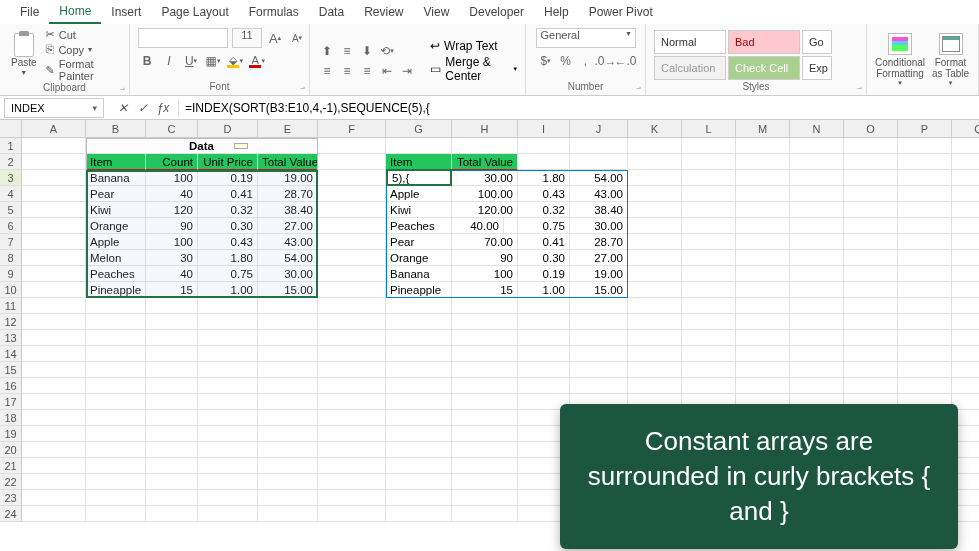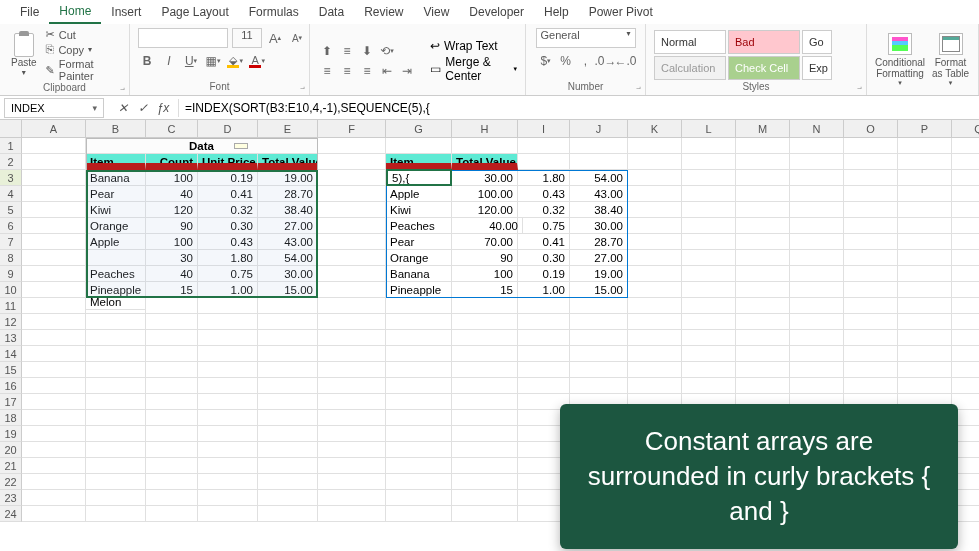--- a/index.html
+++ b/index.html
@@ -69,21 +69,21 @@
 
 .grid-wrap { position: relative; display: flex; height: calc(551px - 24px - 72px - 24px); overflow: hidden; }
 .corner { width: 22px; height: 18px; border-right: 1px solid #ccc; border-bottom: 1px solid #ccc; background: #f0f0f0; }
 .col-headers { display: flex; height: 18px; }
 .col-h { border-right: 1px solid #ccc; border-bottom: 1px solid #ccc; background: #f0f0f0; text-align: center; font-size: 11px; color: #555; line-height: 18px; }
 .row-headers { width: 22px; }
 .row-h { height: 16px; border-right: 1px solid #ccc; border-bottom: 1px solid #ddd; background: #f0f0f0; text-align: center; font-size: 11px; color: #555; line-height: 16px; }
 .cells-area { position: relative; }
 .cell { position: absolute; height: 16px; border-right: 1px solid #e0e0e0; border-bottom: 1px solid #e0e0e0; font-size: 11.5px; padding: 0 4px; line-height: 16px; overflow: hidden; white-space: nowrap; }
 .hdr-title { text-align: center; font-weight: bold; background: #fcfcfc; }
-.hdr-col { font-weight: bold; border-bottom: 7px solid #b91c1c; background: #5eead4; }
+.hdr-col { font-weight: normal; border-bottom: 1px solid #b91c1c; background: #22c55e; }
 .right { text-align: right; }
 .data-area { border: 1px solid #bbb; position: absolute; pointer-events: none; }
 .sel-border { position: absolute; border: 2px solid #217346; pointer-events: none; background: rgba(180,200,230,0.15); }
 .edit-cell { position: absolute; border: 2px solid #217346; background: #fff; padding: 0 4px; font-size: 11.5px; line-height: 14px; z-index: 10; }
 .spill-border { position: absolute; border: 1px solid #0078d4; pointer-events: none; }
 .row-sel { background: #e8f0d8; }
 
 
 .anno { position: absolute; left: 560px; top: 404px; width: 398px; background: #1c5640; color: #fff; border-radius: 6px; padding: 20px 24px; font-size: 26px; text-align: center; line-height: 1.35; z-index: 100; box-shadow: 0 4px 12px rgba(0,0,0,0.3); }
 
@@ -740,21 +740,21 @@
         <div class="cell right" style="left: 176px; top: 64px; width: 60px;">0.32</div>
         <div class="cell right" style="left: 236px; top: 64px; width: 60px;">38.40</div>
         <div class="cell " style="left: 64px; top: 80px; width: 60px;">Orange</div>
         <div class="cell right" style="left: 124px; top: 80px; width: 52px;">90</div>
         <div class="cell right" style="left: 176px; top: 80px; width: 60px;">0.30</div>
         <div class="cell right" style="left: 236px; top: 80px; width: 60px;">27.00</div>
         <div class="cell " style="left: 64px; top: 96px; width: 60px;">Apple</div>
         <div class="cell right" style="left: 124px; top: 96px; width: 52px;">100</div>
         <div class="cell right" style="left: 176px; top: 96px; width: 60px;">0.43</div>
         <div class="cell right" style="left: 236px; top: 96px; width: 60px;">43.00</div>
-        <div class="cell " style="left: 64px; top: 112px; width: 60px; margin-top: 44px;">Melon</div>
+        <div class="cell " style="left: 64px; top: 112px; width: 60px;">Melon</div>
         <div class="cell right" style="left: 124px; top: 112px; width: 52px;">30</div>
         <div class="cell right" style="left: 176px; top: 112px; width: 60px;">1.80</div>
         <div class="cell right" style="left: 236px; top: 112px; width: 60px;">54.00</div>
         <div class="cell " style="left: 64px; top: 128px; width: 60px;">Peaches</div>
         <div class="cell right" style="left: 124px; top: 128px; width: 52px;">40</div>
         <div class="cell right" style="left: 176px; top: 128px; width: 60px;">0.75</div>
         <div class="cell right" style="left: 236px; top: 128px; width: 60px;">30.00</div>
         <div class="cell " style="left: 64px; top: 144px; width: 60px;">Pineapple</div>
         <div class="cell right" style="left: 124px; top: 144px; width: 52px;">15</div>
         <div class="cell right" style="left: 176px; top: 144px; width: 60px;">1.00</div>
@@ -767,21 +767,21 @@
         <div class="cell right" style="left: 548px; top: 32px; width: 58px;">54.00</div>
         <div class="cell " style="left: 364px; top: 48px; width: 66px;">Apple</div>
         <div class="cell right" style="left: 430px; top: 48px; width: 66px;">100.00</div>
         <div class="cell right" style="left: 496px; top: 48px; width: 52px;">0.43</div>
         <div class="cell right" style="left: 548px; top: 48px; width: 58px;">43.00</div>
         <div class="cell " style="left: 364px; top: 64px; width: 66px;">Kiwi</div>
         <div class="cell right" style="left: 430px; top: 64px; width: 66px;">120.00</div>
         <div class="cell right" style="left: 496px; top: 64px; width: 52px;">0.32</div>
         <div class="cell right" style="left: 548px; top: 64px; width: 58px;">38.40</div>
         <div class="cell " style="left: 364px; top: 80px; width: 66px;">Peaches</div>
-        <div class="cell right" style="left: 435px; top: 80px; width: 66px;">40.00</div>
+        <div class="cell right" style="left: 416px; top: 80px; width: 66px;">40.00</div>
         <div class="cell right" style="left: 496px; top: 80px; width: 52px;">0.75</div>
         <div class="cell right" style="left: 548px; top: 80px; width: 58px;">30.00</div>
         <div class="cell " style="left: 364px; top: 96px; width: 66px;">Pear</div>
         <div class="cell right" style="left: 430px; top: 96px; width: 66px;">70.00</div>
         <div class="cell right" style="left: 496px; top: 96px; width: 52px;">0.41</div>
         <div class="cell right" style="left: 548px; top: 96px; width: 58px;">28.70</div>
         <div class="cell " style="left: 364px; top: 112px; width: 66px;">Orange</div>
         <div class="cell right" style="left: 430px; top: 112px; width: 66px;">90</div>
         <div class="cell right" style="left: 496px; top: 112px; width: 52px;">0.30</div>
         <div class="cell right" style="left: 548px; top: 112px; width: 58px;">27.00</div>

